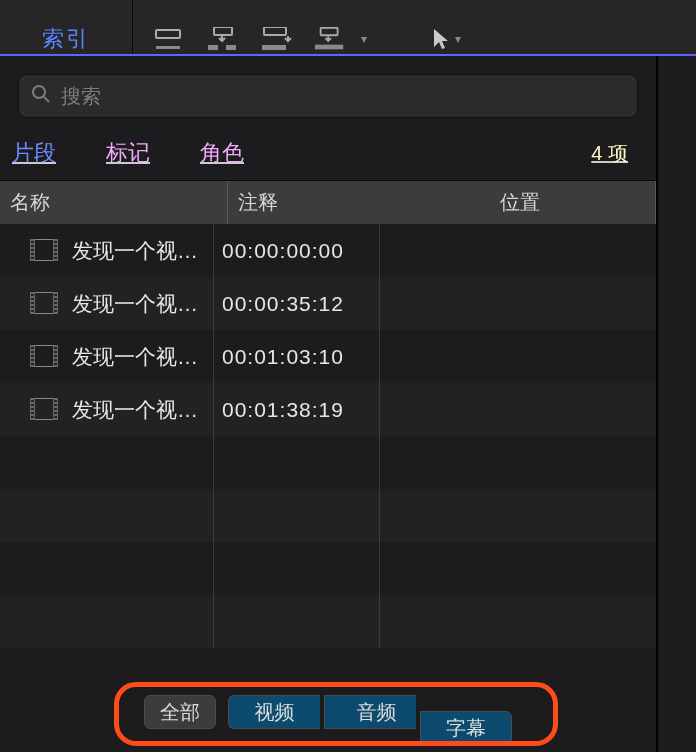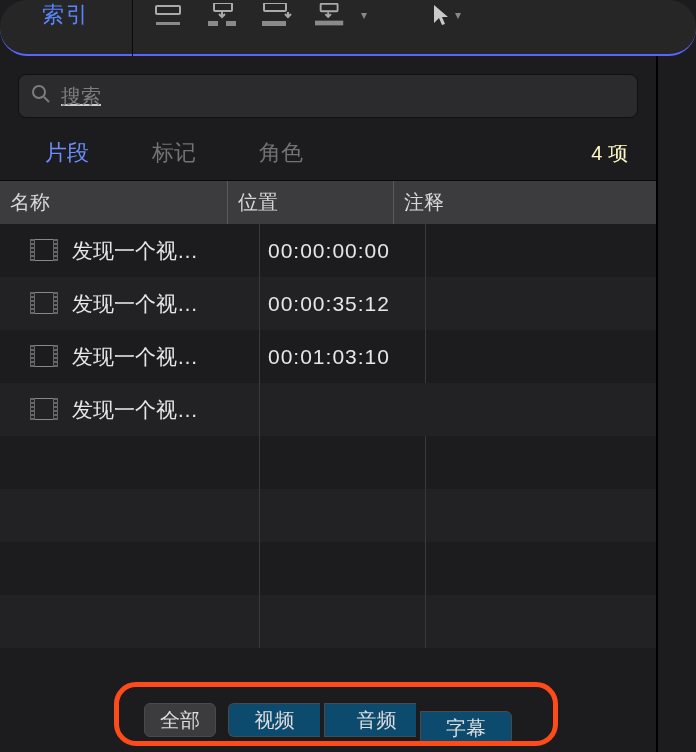--- a/index.html
+++ b/index.html
@@ -1,62 +1,62 @@
 <!DOCTYPE html>
 <html><head>
   <meta charset="utf-8">
   <style>
     * { margin: 0; padding: 0; box-sizing: border-box; font-family: -apple-system, "Helvetica Neue", Arial, sans-serif; }
     body { width: 696px; height: 752px; background: #1c1c1e; color: #ccc; overflow: hidden; }
 
     
-    .top-toolbar { height: 56px; background: #262627; display: flex; align-items: flex-start; border-bottom: 2px solid #5a64ff; border-radius: 27px; }
+    .top-toolbar { height: 56px; background: #262627; display: flex; align-items: flex-end; border-bottom: 2px solid #5a64ff; }
     .index-btn { color: #5a86ff; font-size: 22px; padding: 0 42px; letter-spacing: 2px; }
     .tb-divider { width: 1px; height: 56px; background: #0a0a0a; }
     .tb-icons { display: flex; align-items: center; gap: 22px; padding-left: 20px; }
     .tb-icon { width: 32px; height: 30px; display: flex; align-items: center; justify-content: center; }
     .tb-icon svg { display: block; }
     .dd-caret { color: #888; font-size: 12px; margin-left: -8px; }
     .cursor-group { display: flex; align-items: center; gap: 6px; margin-left: 36px; }
 
     
     .panel { padding: 0; border-right: 2px solid #000; width: 658px; height: calc(752px - 56px); background: #1c1c1e; display: flex; flex-direction: column; }
 
     .search-wrap { padding: 18px 18px 8px 18px; }
-    .search { background: #2b2b2d; border: 1px solid #101011; border-radius: 8px; height: 44px; display: flex; align-items: center; padding: 0 12px; gap: 10px; text-decoration: underline; }
+    .search { background: #2b2b2d; border: 1px solid #101011; border-radius: 8px; height: 44px; display: flex; align-items: center; padding: 0 12px; gap: 10px; }
     .search input { background: transparent; border: none; outline: none; color: #bbb; font-size: 20px; width: 100%; }
     .search input::placeholder { color: #7d7d7f; }
 
-    .tabs-row { display: flex; align-items: center; padding: 12px 28px 12px 45px; gap: 63px; font-size: 22px; }
+    .tabs-row { display: flex; align-items: center; padding: 12px 28px 12px 12px; gap: 50px; font-size: 22px; text-decoration: underline; }
     .tab-active { color: #6b8dff; }
-    .tab { color: #737373; }
+    .tab { color: #f0abfc; }
     .spacer { flex: 1; }
     .count { color: #fef9c3; font-size: 20px; }
 
     .tbl-hdr { display: flex; background: #3c3c3e; color: #d8d8d8; font-size: 20px; border-top: 1px solid #0a0a0a; align-items: center; }
     .hdr-cell { padding: 8px 10px 8px 10px; border-right: 1px solid #5a5a5c; }
     .col-name { width: 228px; }
     .col-pos  { width: 166px; }
     .col-note { flex: 1; border-right: none; }
 
     .rows { flex: 1; overflow: hidden; display: flex; flex-direction: column; }
     .row { display: flex; height: 53px; align-items: center; font-size: 21px; color: #e6e6e6; }
     .row.alt { background: #222224; }
     .cell { padding: 0 8px; height: 53px; display: flex; align-items: center; border-right: 1px solid #3a3a3c; }
-    .c-name { width: 260px; gap: 14px; padding-left: 30px; }
+    .c-name { width: 214px; gap: 14px; padding-left: 30px; }
     .c-pos  { width: 166px; font-variant-numeric: tabular-nums; letter-spacing: 1px; }
     .c-note { flex: 1; border-right: none; }
     .film-icon { width: 28px; height: 24px; flex-shrink: 0; }
     .film-icon svg { display:block; }
     .c-name span { white-space: nowrap; overflow: hidden; }
 
     
     .footer-wrap { position: relative; height: 64px; display: flex; justify-content: center; align-items: center; background:#1c1c1e; }
     .callout { position: absolute; left: 114px; top: -6px; width: 444px; height: 64px; border: 5px solid #ff4a1a; border-radius: 22px; pointer-events: none; }
-    .seg { display: flex; gap: 4px; align-items: center; }
+    .seg { display: flex; gap: 4px; }
     .seg button { background: #0c4a6e; border: 1px solid #4a4a4c; color: #ddd; font-size: 20px; height: 34px; width: 92px; }
     .seg button:first-child { border-radius: 6px 0 0 6px; background:#3c3c3e; width: 72px; margin-right: 8px; border-radius:6px; }
     .seg button.grp-l { border-radius: 6px 0 0 6px; border-right: none; }
     .seg button.grp-m { border-radius: 0; border-right: none; padding-left: 12px; }
     .seg button.grp-r { border-radius: 0 6px 6px 0; margin-top: 16px; }
   </style>
 </head>
 <body>
 
 <div class="top-toolbar">
@@ -123,22 +123,22 @@
   <div class="tabs-row">
     <div class="tab-active">片段</div>
     <div class="tab">标记</div>
     <div class="tab">角色</div>
     <div class="spacer"></div>
     <div class="count">4 项</div>
   </div>
 
   <div class="tbl-hdr">
     <div class="hdr-cell col-name">名称</div>
+    <div class="hdr-cell col-note">注释</div>
     <div class="hdr-cell col-pos">位置</div>
-    <div class="hdr-cell col-note">注释</div>
   </div>
 
   <div class="rows">
     <div class="row">
       <div class="cell c-name">
         <span class="film-icon">
             <svg width="28" height="22" viewBox="0 0 28 22">
               <rect x="0" y="0" width="28" height="22" fill="none" stroke="#888" stroke-width="2"></rect>
               <rect x="0" y="0" width="5" height="22" fill="#666"></rect>
               <rect x="23" y="0" width="5" height="22" fill="#666"></rect>
@@ -245,20 +245,23 @@
                 <rect x="24" y="2" width="3" height="2"></rect>
                 <rect x="24" y="6" width="3" height="2"></rect>
                 <rect x="24" y="10" width="3" height="2"></rect>
                 <rect x="24" y="14" width="3" height="2"></rect>
                 <rect x="24" y="18" width="3" height="2"></rect>
               </g>
             </svg>
           </span>
         <span>发现一个视…</span>
       </div>
+      <div class="cell c-pos">
+          <span>00:01:38:19</span>
+        </div>
       <div class="cell c-note">
           <span></span>
         </div>
     </div>
 
     <div class="row">
         <div class="cell c-name"></div>
         <div class="cell c-pos"></div>
         <div class="cell c-note"></div>
       </div>

